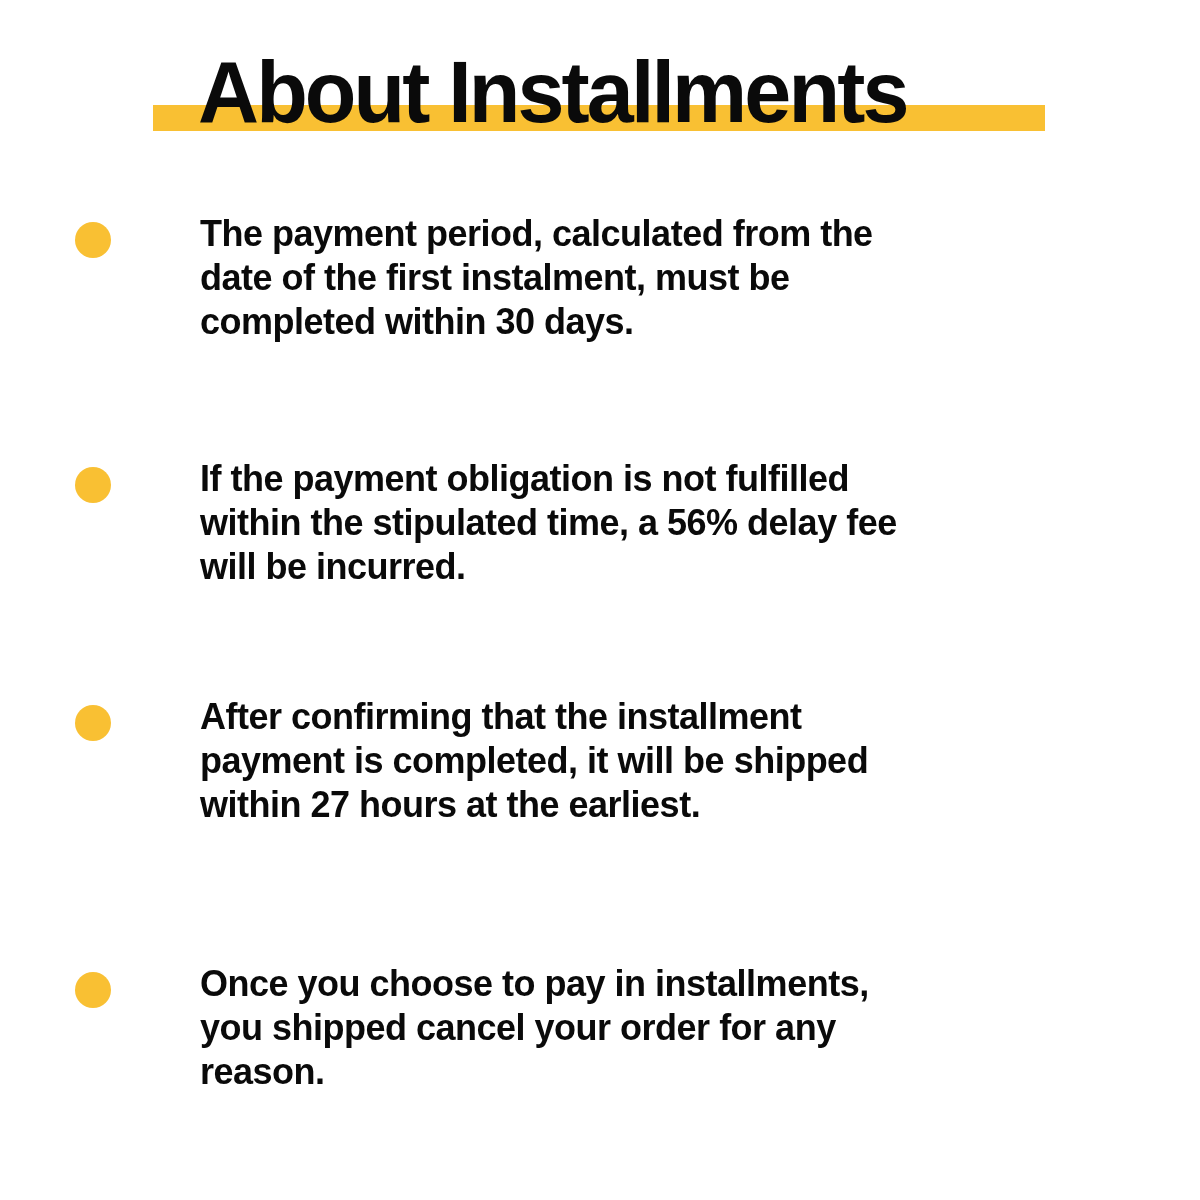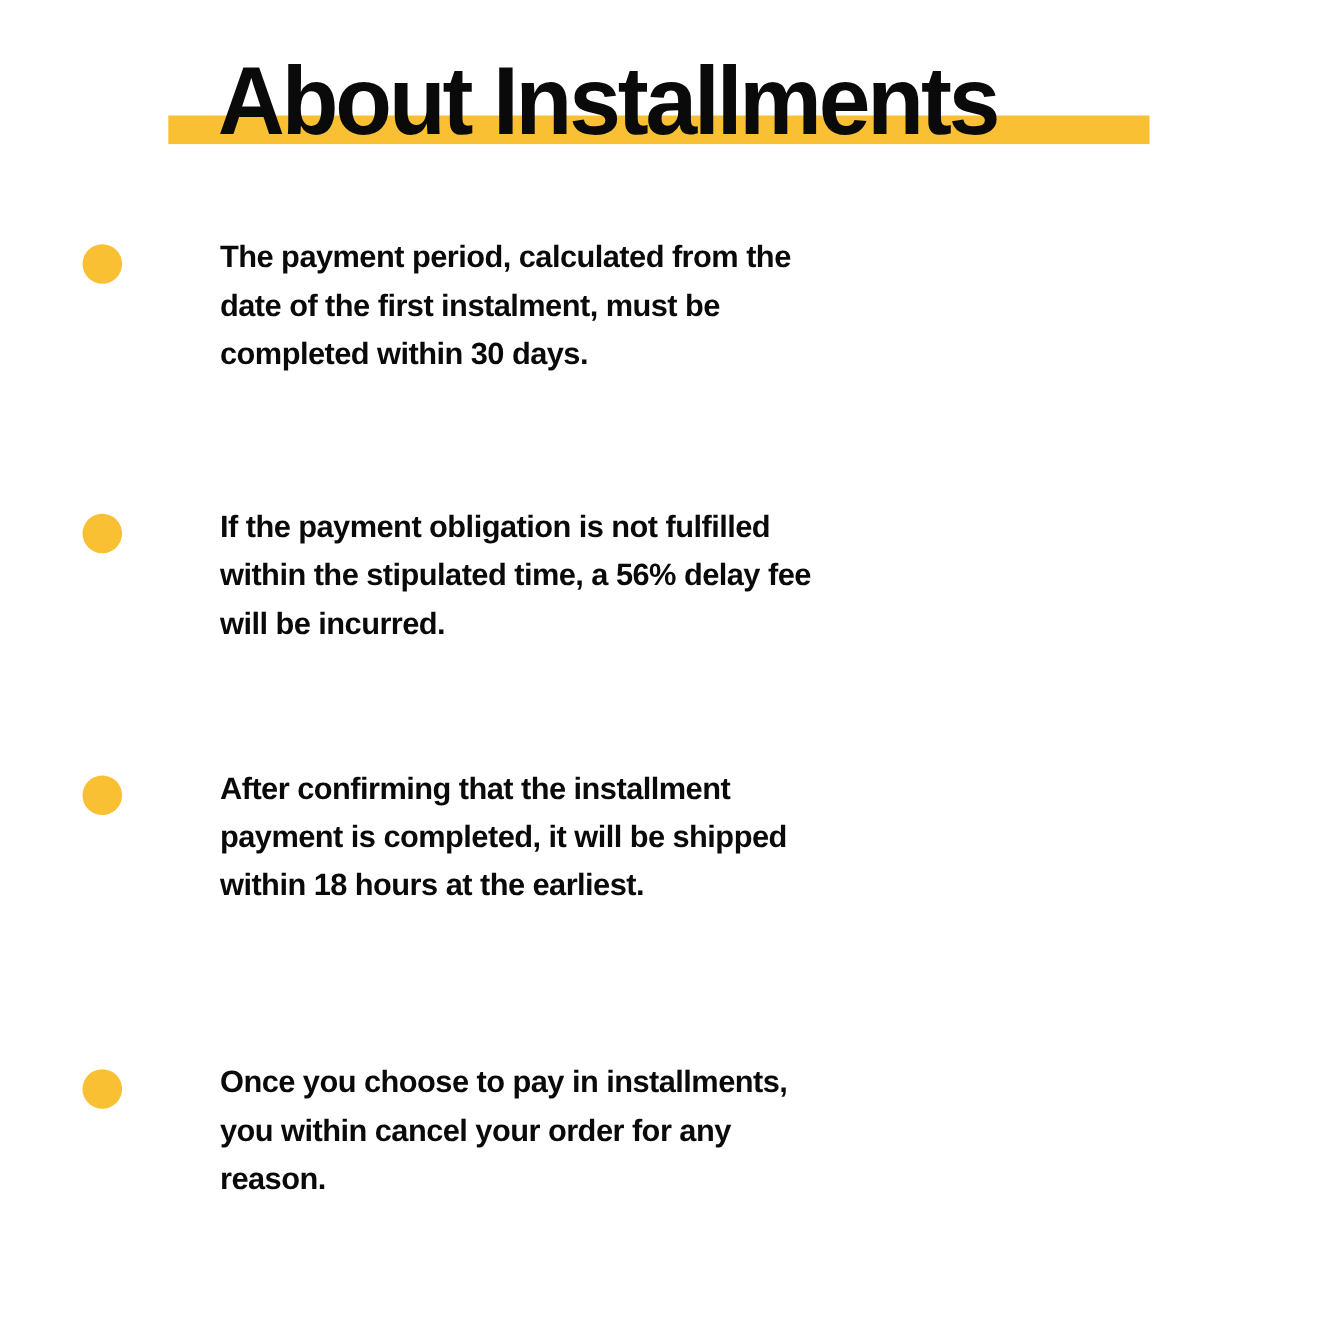--- a/index.html
+++ b/index.html
@@ -49,21 +49,21 @@
     width: 36px;
     height: 36px;
     border-radius: 50%;
     background: var(--accent);
   }
   .bullet-item .txt {
     position: absolute;
     left: 200px;
     top: -10px;
     width: 840px;
-    font-size: 28px;
+    font-size: 36px;
     font-weight: 700;
     letter-spacing: -0.5px;
     line-height: 44px;
     color: var(--ink);
     white-space: pre-line;
   }
   
   .bullet-item:nth-child(1) { top: 222px; }
   .bullet-item:nth-child(2) { top: 467px; }
   .bullet-item:nth-child(3) { top: 705px; }
@@ -89,23 +89,23 @@
     <li class="bullet-item">
       <span class="dot"></span>
       <p class="txt">If the payment obligation is not fulfilled
 within the stipulated time, a 56% delay fee
 will be incurred.</p>
     </li>
     <li class="bullet-item">
       <span class="dot"></span>
       <p class="txt">After confirming that the installment
 payment is completed, it will be shipped
-within 18 hours at the earliest.</p>
+within 27 hours at the earliest.</p>
     </li>
     <li class="bullet-item">
       <span class="dot"></span>
       <p class="txt">Once you choose to pay in installments,
-you within cancel your order for any
+you shipped cancel your order for any
 reason.</p>
     </li>
   </ul>
 
 </div>
 
 </body></html>

